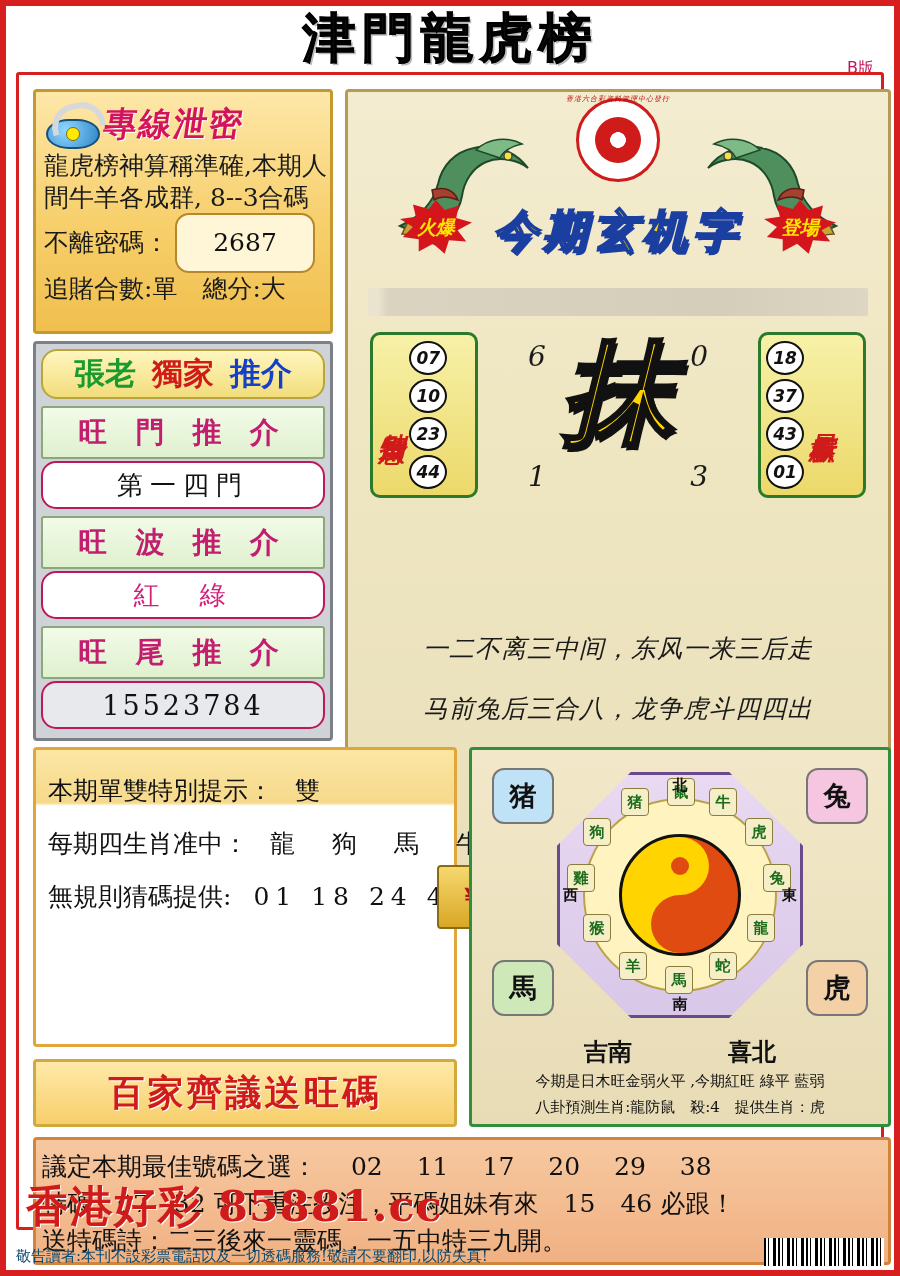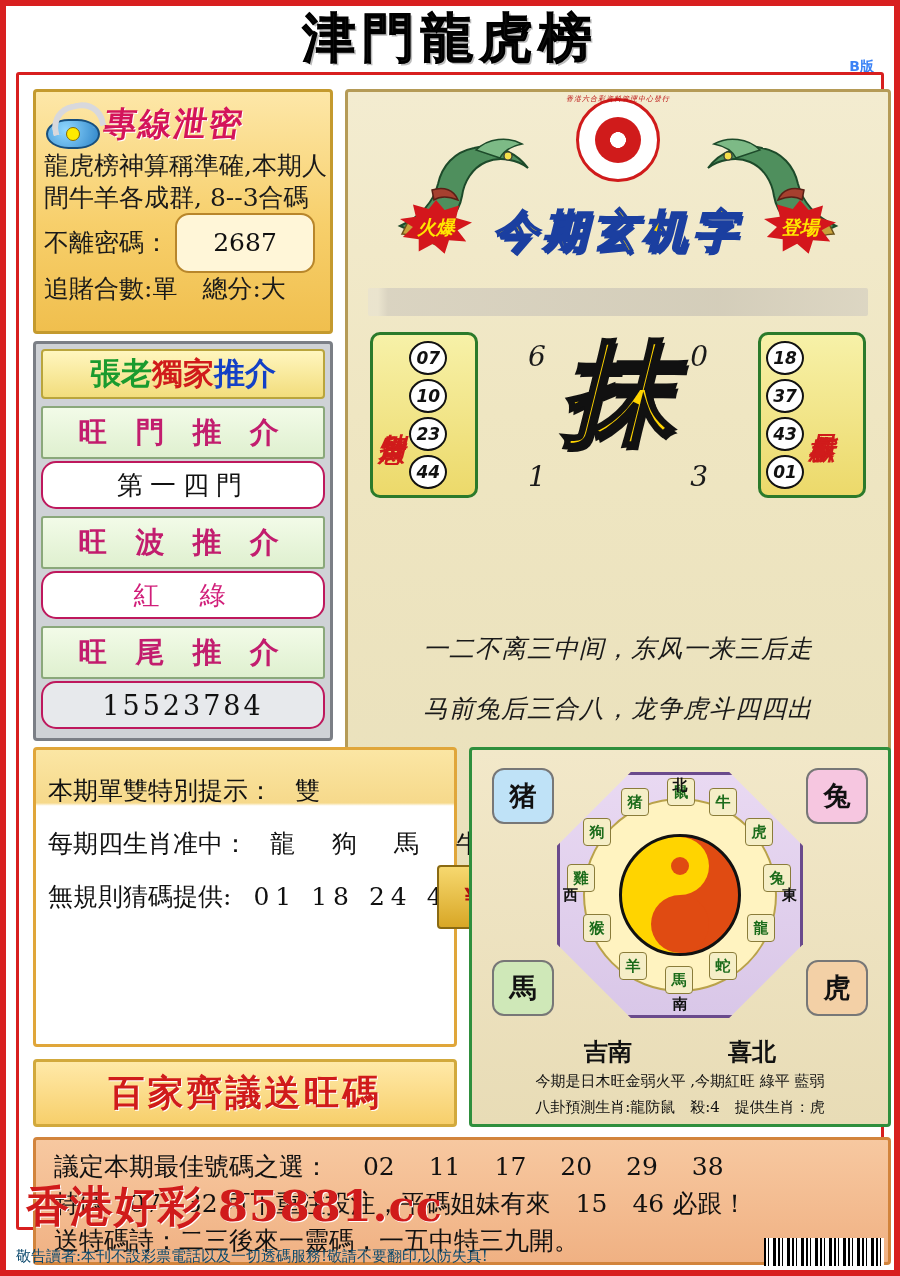--- a/index.html
+++ b/index.html
@@ -29,21 +29,21 @@
   }
   .masthead .title{
     font-family:"DejaVu Sans","Liberation Sans",sans-serif;
     font-size:53px;font-weight:bold;letter-spacing:6px;
     color:#101010;
     -webkit-text-stroke:1px #000;
     text-shadow:2px 2px 0 #bbb;
   }
   .bver{
     position:absolute;right:20px;top:52px;
-    font-size:14px;font-weight:bold;color:#3b82f6;
+    font-size:16px;font-weight:normal;color:#be185d;
   }
   
   .box{position:absolute;box-sizing:border-box;}
   
   #hotline{
     left:14px;top:14px;width:300px;height:245px;
     background:linear-gradient(180deg,#fde7a8 0%, #f7cf6b 55%, #f0bf4e 100%);
     border:3px solid #c49a2e;border-radius:4px;
     padding:6px 8px;
   }
@@ -74,22 +74,22 @@
   }
   
   #zhanglao{
     left:14px;top:266px;width:300px;height:400px;
     background:#cfd2d6;
     border:3px solid #7b7f86;border-radius:4px;
     padding:5px;
   }
   #zhanglao .zl-head{
     height:46px;background:linear-gradient(180deg,#fff6bf,#f2dd7c);
-    border:2px solid #b9a53c;border-radius:4px;
-    display:flex;align-items:center;justify-content:center;gap:0;
+    border:2px solid #b9a53c;border-radius:16px;
+    display:flex;align-items:center;justify-content:center;gap:16px;
     font-size:31px;font-weight:bold;
     font-family:Liberation Serif, serif;
   }
   .zl-head .g{color:#1a9b2e;}
   .zl-head .r{color:#d01b1b;}
   .zl-head .b{color:#1340c6;}
   .zl-row-title{
     margin-top:7px;height:49px;
     background:linear-gradient(180deg,#f2fbe8,#dff0cf);
     border:2px solid #8aa87a;border-radius:3px;
@@ -314,21 +314,21 @@
     font-size:15px;color:#111;text-align:center;
     font-family:"DejaVu Serif","Liberation Serif",serif;
   }
   .wnote.n1{top:322px;}
   .wnote.n2{top:348px;}
   
   #summary{
     left:14px;top:1062px;width:858px;height:128px;
     background:linear-gradient(180deg,#f7c8a0,#f0b183);
     border:3px solid #d2843c;border-radius:4px;
-    padding:6px 18px;box-sizing:border-box;
+    padding:6px 6px;box-sizing:border-box;
   }
   #summary .srow{
     font-size:25px;color:#111;margin-top:4px;white-space:nowrap;
     font-family:"DejaVu Serif","Liberation Serif",serif;
   }
   #summary .nums span{margin-left:26px;}
   
   .watermark{
     position:absolute;left:20px;bottom:34px;
     font-size:43px;font-weight:bold;color:#d01b1b;

